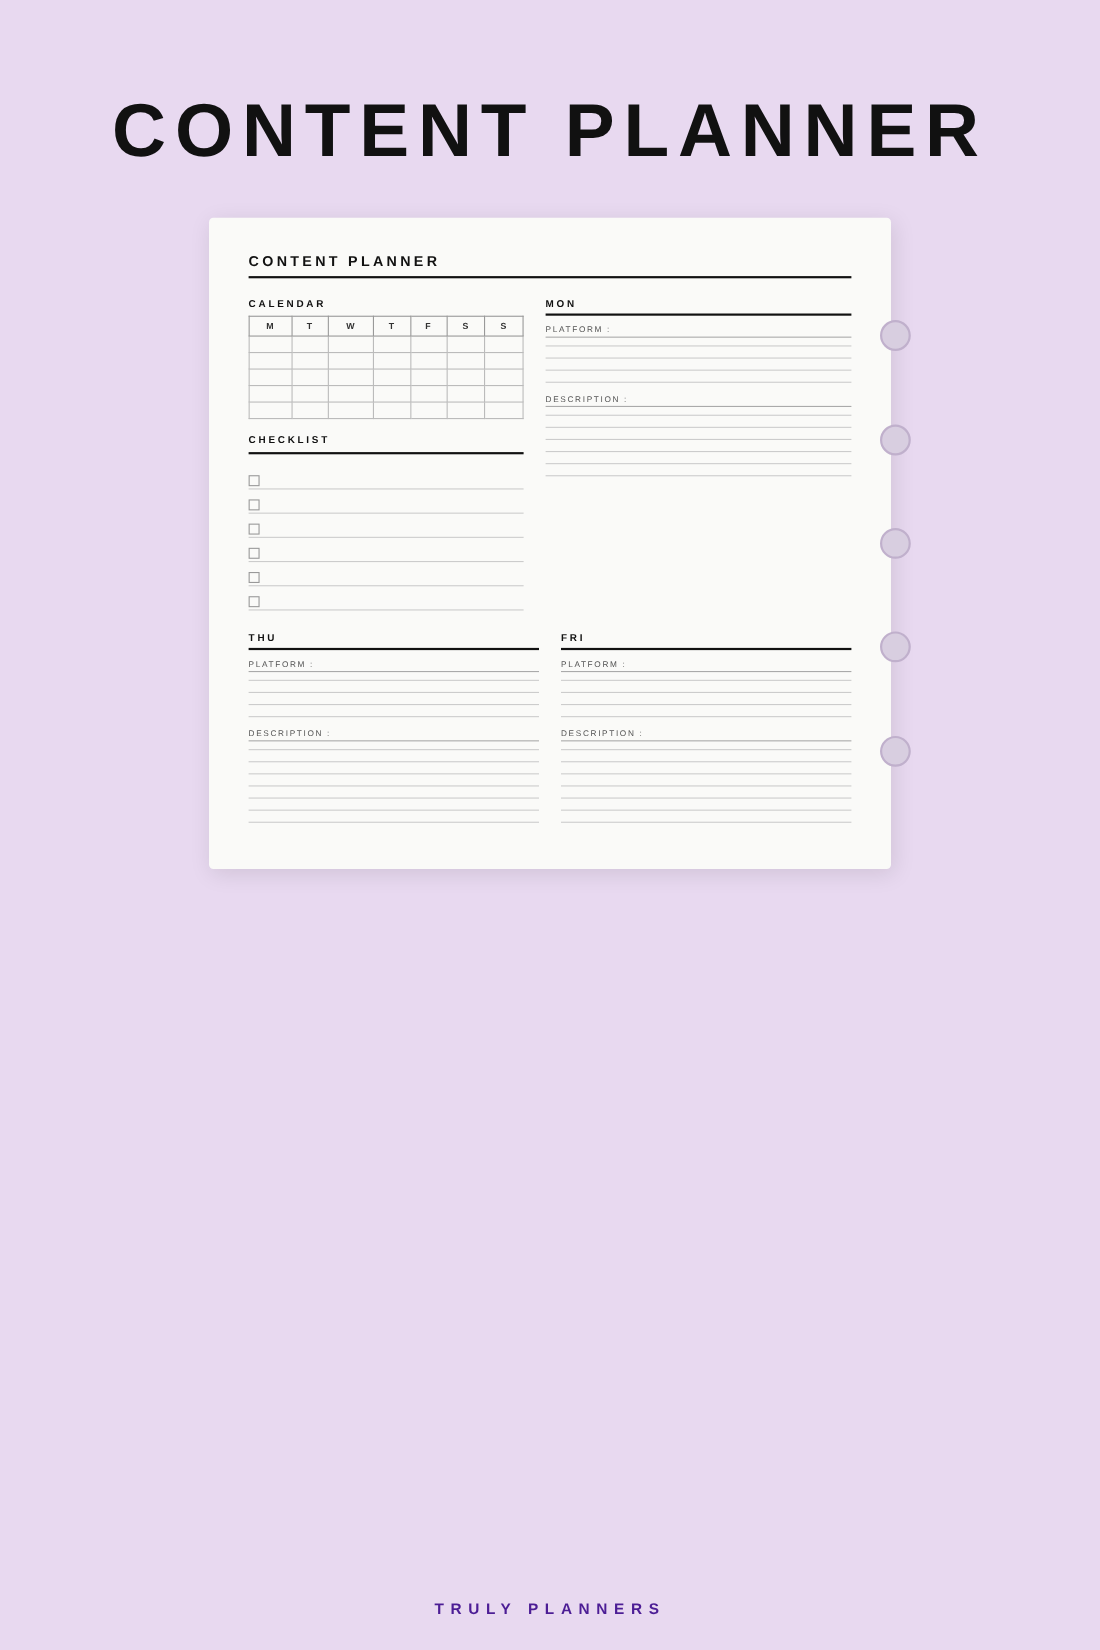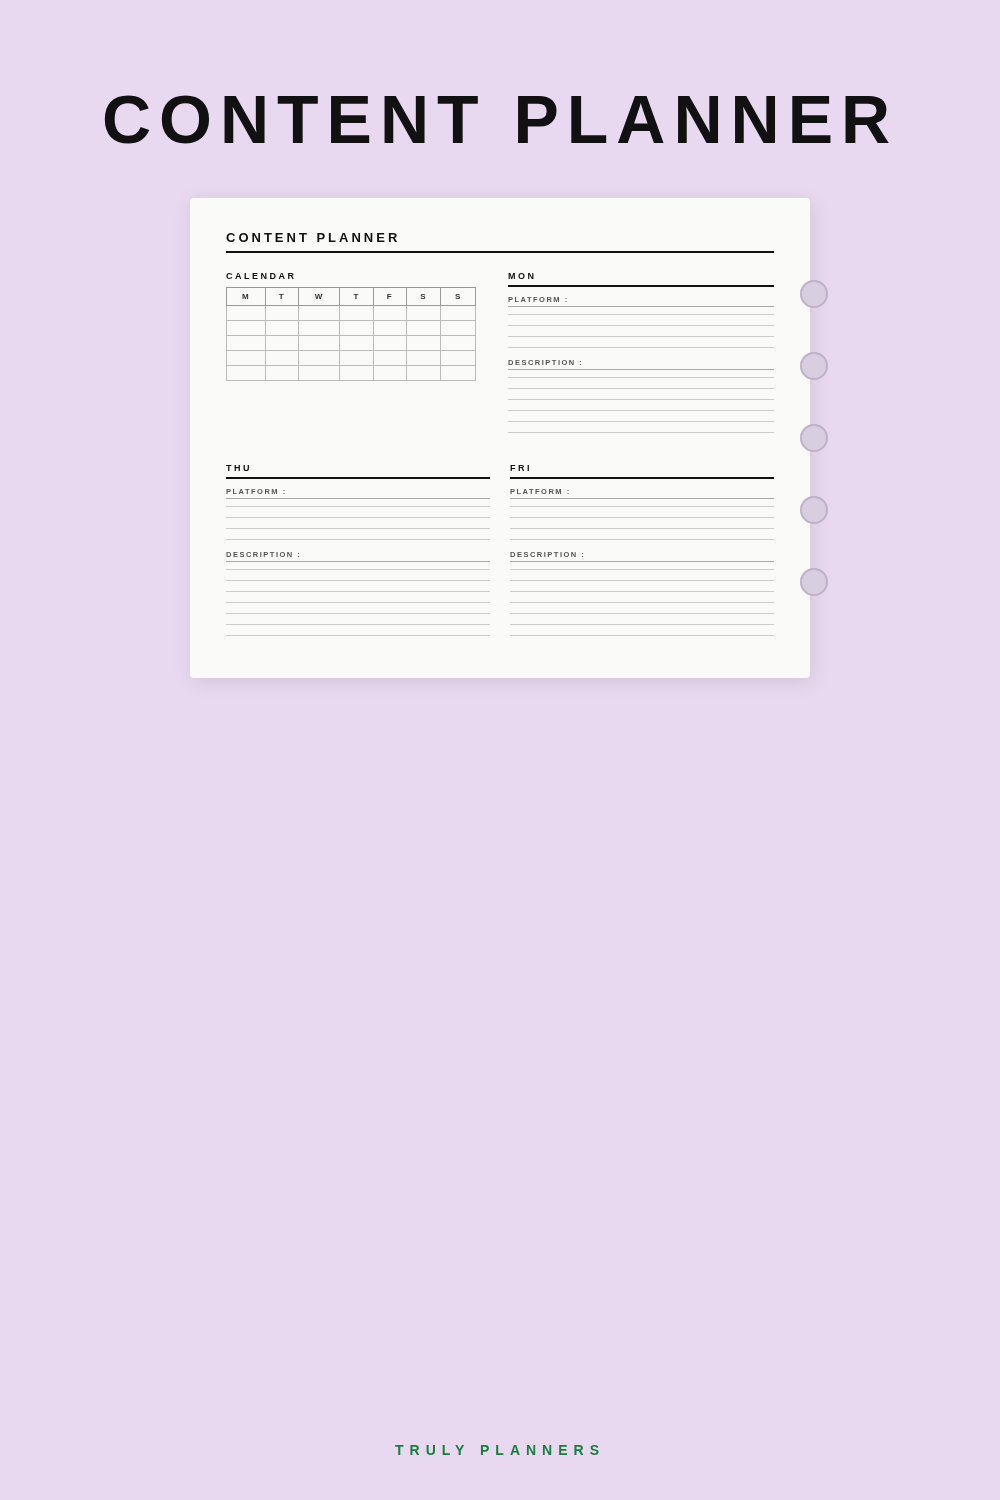--- a/index.html
+++ b/index.html
@@ -77,21 +77,21 @@
     }
 
     .sheet-divider {
       border: none;
       border-top: 2px solid #111;
       margin-bottom: 14px;
     }
 
     .two-col {
       display: flex;
-      gap: 32px;
+      gap: 20px;
     }
 
     .left-col {
       width: 250px;
       flex-shrink: 0;
     }
 
     .right-col {
       flex: 1;
     }
@@ -167,21 +167,21 @@
     }
 
     .day-divider {
       border: none;
       border-top: 2px solid #111;
       margin-bottom: 8px;
     }
 
     .field-label {
       font-size: 7.5px;
-      font-weight: 700;
+      font-weight: 400;
       letter-spacing: 1.5px;
       color: #555;
       margin-bottom: 2px;
     }
 
     .field-line {
       border: none;
       border-bottom: 0.5px solid #aaa;
       margin-bottom: 7px;
       width: 100%;
@@ -212,22 +212,22 @@
       flex: 1;
     }
 
     .footer-brand {
       margin-top: auto;
       padding-top: 20px;
       text-align: center;
       font-size: 14px;
       font-weight: 700;
       letter-spacing: 6px;
-      color: #15803d;
-      padding-bottom: 42px;
+      color: #4c1d95;
+      padding-bottom: 30px;
     }
 
     .content-area {
       display: flex;
       flex-direction: column;
       align-items: center;
       width: 100%;
       flex: 1;
     }
   </style>
@@ -311,20 +311,42 @@
                 <td></td>
                 <td></td>
                 <td></td>
                 <td></td>
                 <td></td>
                 <td></td>
             </tr>
           </tbody>
         </table>
 
+        <div class="checklist-section">
+          <div class="section-label">CHECKLIST</div>
+          <hr class="checklist-divider">
+          <div class="checklist-item">
+            <div class="checklist-box"></div>
+          </div>
+          <div class="checklist-item">
+            <div class="checklist-box"></div>
+          </div>
+          <div class="checklist-item">
+            <div class="checklist-box"></div>
+          </div>
+          <div class="checklist-item">
+            <div class="checklist-box"></div>
+          </div>
+          <div class="checklist-item">
+            <div class="checklist-box"></div>
+          </div>
+          <div class="checklist-item">
+            <div class="checklist-box"></div>
+          </div>
+        </div>
       </div>
 
       <div class="right-col">
         <div class="day-section-label">MON</div>
         <hr class="day-divider">
         <div class="field-label">PLATFORM :</div>
         <hr class="field-line">
 
         <div class="blank-lines">
           <hr class="blank-line">

